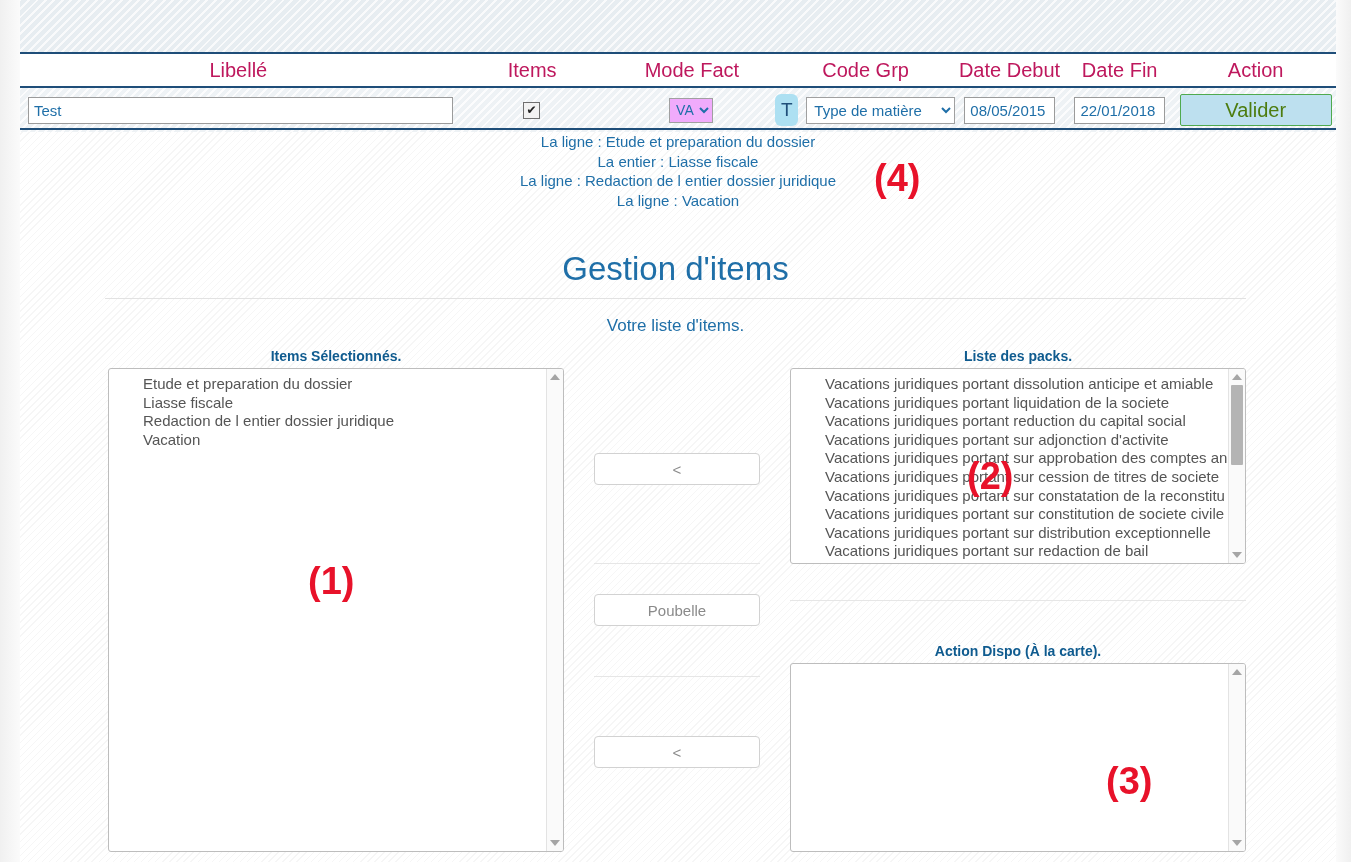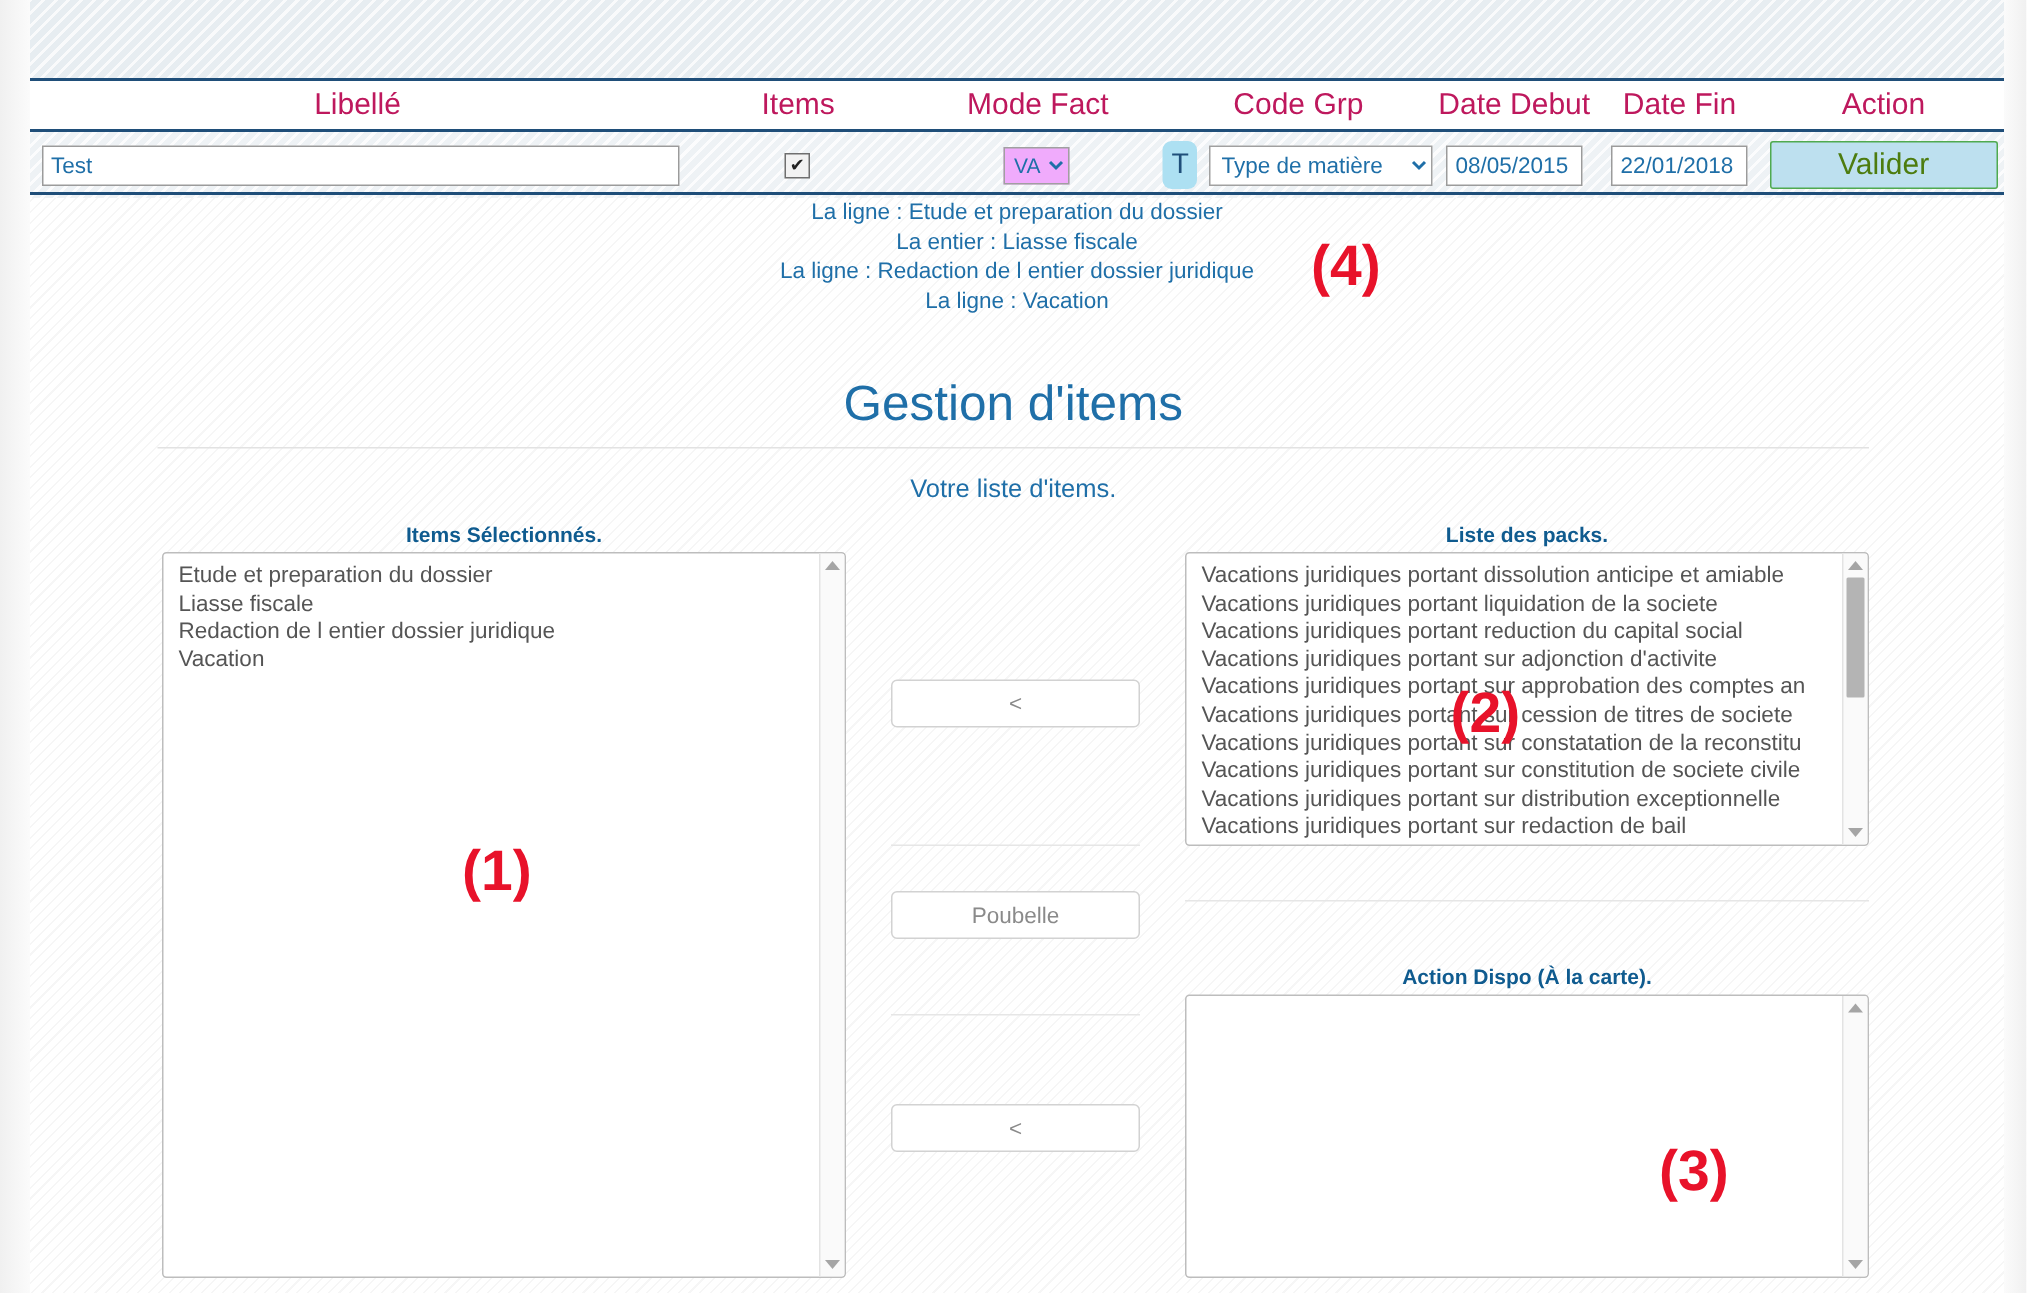--- a/index.html
+++ b/index.html
@@ -254,20 +254,21 @@
     padding: 6px 0 0 10px;
     overflow: hidden;
   }
   .listbox .opt {
     font-size: 15px;
     color: #555555;
     line-height: 18.6px;
     white-space: nowrap;
     font-family: "Liberation Sans", sans-serif;
     cursor: pointer;
+    margin-left: 24px;
   }
   .sbar {
     position: absolute;
     right: 0; top: 0; bottom: 0;
     width: 16px;
     background: #fafafa;
     border-left: 1px solid #e3e3e3;
     cursor: pointer;
   }
   .sbar .arrow {

